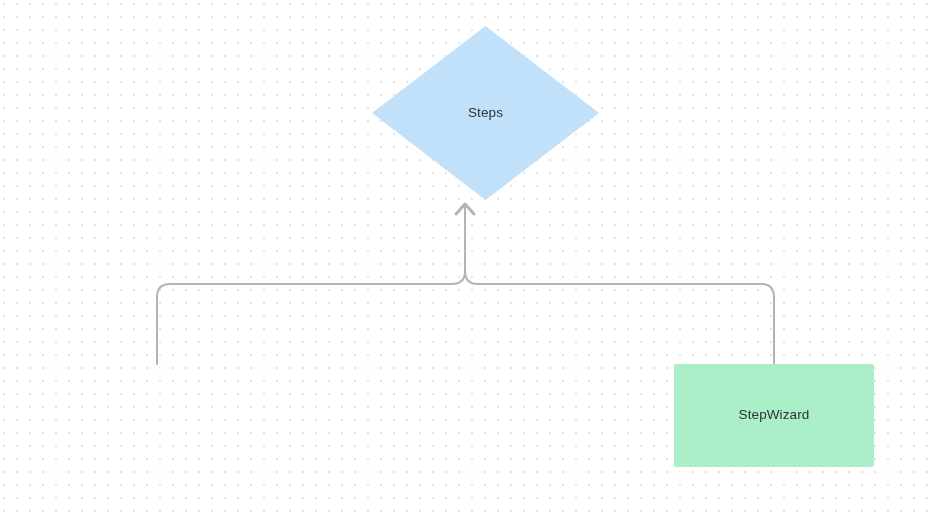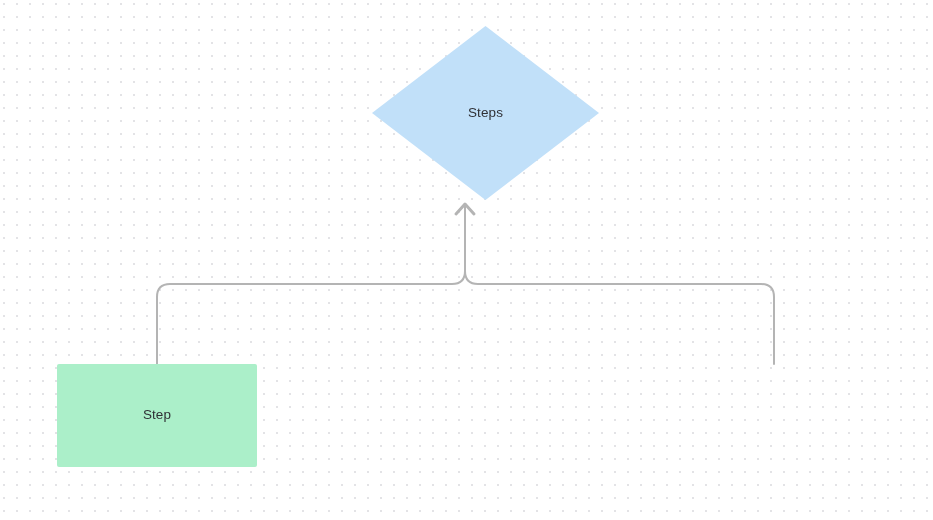--- a/index.html
+++ b/index.html
@@ -108,18 +108,18 @@
     <path d="M 774 364 L 774 297 Q 774 284 761 284 L 478 284 Q 465 284 465 271 L 465 206" fill="none" stroke="#b4b4b4" stroke-width="2" stroke-linecap="round"></path>
 
     <path d="M 456 214 L 465 204 L 474 214" fill="none" stroke="#b4b4b4" stroke-width="3" stroke-linecap="round" stroke-linejoin="round"></path>
   </svg>
 
   <div class="node node-diamond" id="node-steps">
     <div class="shape"></div>
     <span class="node-label">Steps</span>
   </div>
 
-  <div class="node node-rect" id="node-step">
-    <span class="node-label">Step</span>
+
+  <div class="node node-rect" id="node-stepwizard">
+    <span class="node-label">StepWizard</span>
   </div>
-
 
 </div>
 
 </body></html>

